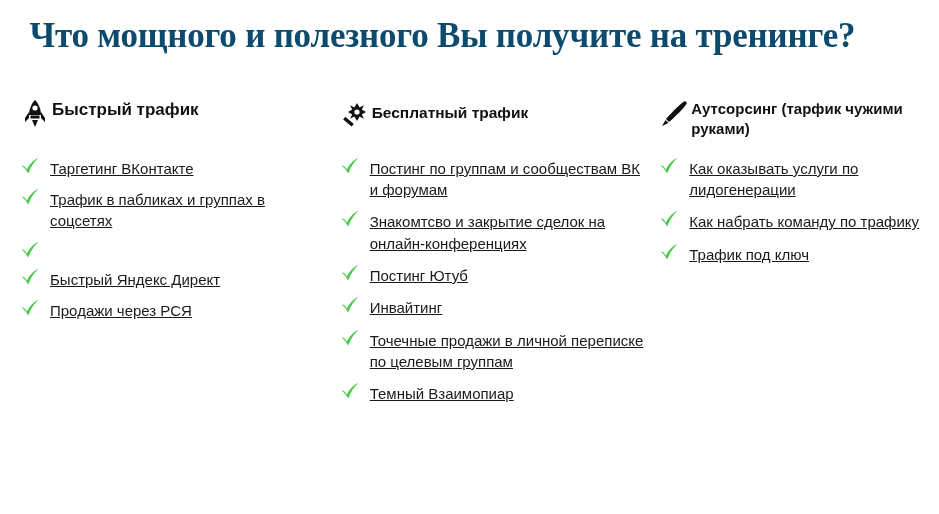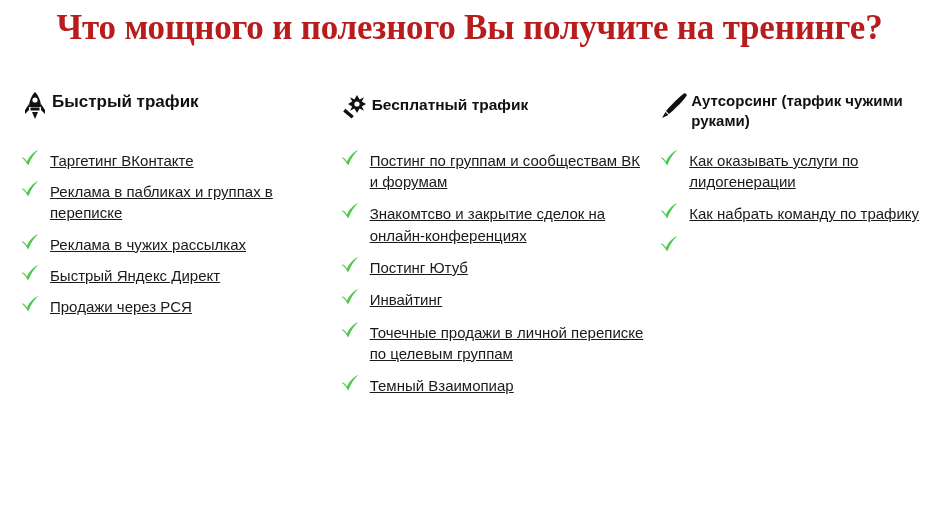--- a/index.html
+++ b/index.html
@@ -14,27 +14,27 @@
     color: #1a1a1a;
     overflow: hidden;
   }
   .page {
     position: relative;
     width: 939px;
     height: 514px;
     box-sizing: border-box;
   }
   .title {
-    text-align: center;
+    text-align: left;
     font-family: "Liberation Serif", serif;
     font-weight: bold;
     font-size: 35px;
     line-height: 1.28;
-    color: #b91c1c;
-    margin: 6px auto 0 auto;
+    color: #0c4a6e;
+    margin: 14px auto 0 auto;
     width: 880px;
     letter-spacing: -0.2px;
   }
   .columns {
     display: flex;
     align-items: flex-start;
     margin-top: 38px;
     padding: 0 14px 0 10px;
     box-sizing: border-box;
   }
@@ -130,29 +130,28 @@
               </svg>
           </span>
           <span class="item-text">Таргетинг ВКонтакте</span>
         </li>
         <li>
           <span class="check">
             <svg width="20" height="18" viewBox="0 0 20 18" aria-hidden="true">
                 <path d="M1.5 8.5 C3.5 8 5 9.5 6.8 12.5 C10 6.5 14 2.5 18.5 0.8 C14.5 4.5 11 9.5 8.2 16.5 C6 13 4 10 1.5 8.5 Z" fill="#4ec94e"></path>
               </svg>
           </span>
-          <span class="item-text">Реклама в пабликах и группах в переписке</span>
-        </li>
-        <li>
-          <span class="check">
-            <svg width="20" height="18" viewBox="0 0 20 18" aria-hidden="true">
-                <path d="M1.5 8.5 C3.5 8 5 9.5 6.8 12.5 C10 6.5 14 2.5 18.5 0.8 C14.5 4.5 11 9.5 8.2 16.5 C6 13 4 10 1.5 8.5 Z" fill="#4ec94e"></path>
-              </svg>
-          </span>
-          <span class="item-text">Реклама в чужих рассылках</span>
+          <span class="item-text">Трафик в пабликах и группах в соцсетях</span>
+        </li>
+        <li>
+          <span class="check">
+            <svg width="20" height="18" viewBox="0 0 20 18" aria-hidden="true">
+                <path d="M1.5 8.5 C3.5 8 5 9.5 6.8 12.5 C10 6.5 14 2.5 18.5 0.8 C14.5 4.5 11 9.5 8.2 16.5 C6 13 4 10 1.5 8.5 Z" fill="#4ec94e"></path>
+              </svg>
+          </span>
         </li>
         <li>
           <span class="check">
             <svg width="20" height="18" viewBox="0 0 20 18" aria-hidden="true">
                 <path d="M1.5 8.5 C3.5 8 5 9.5 6.8 12.5 C10 6.5 14 2.5 18.5 0.8 C14.5 4.5 11 9.5 8.2 16.5 C6 13 4 10 1.5 8.5 Z" fill="#4ec94e"></path>
               </svg>
           </span>
           <span class="item-text">Быстрый Яндекс Директ</span>
         </li>
         <li>
@@ -255,18 +254,19 @@
               </svg>
           </span>
           <span class="item-text">Как набрать команду по трафику</span>
         </li>
         <li>
           <span class="check">
             <svg width="20" height="18" viewBox="0 0 20 18" aria-hidden="true">
                 <path d="M1.5 8.5 C3.5 8 5 9.5 6.8 12.5 C10 6.5 14 2.5 18.5 0.8 C14.5 4.5 11 9.5 8.2 16.5 C6 13 4 10 1.5 8.5 Z" fill="#4ec94e"></path>
               </svg>
           </span>
+          <span class="item-text">Трафик под ключ</span>
         </li>
       </ul>
     </div>
 
   </div>
 </div>
 
 </body></html>

